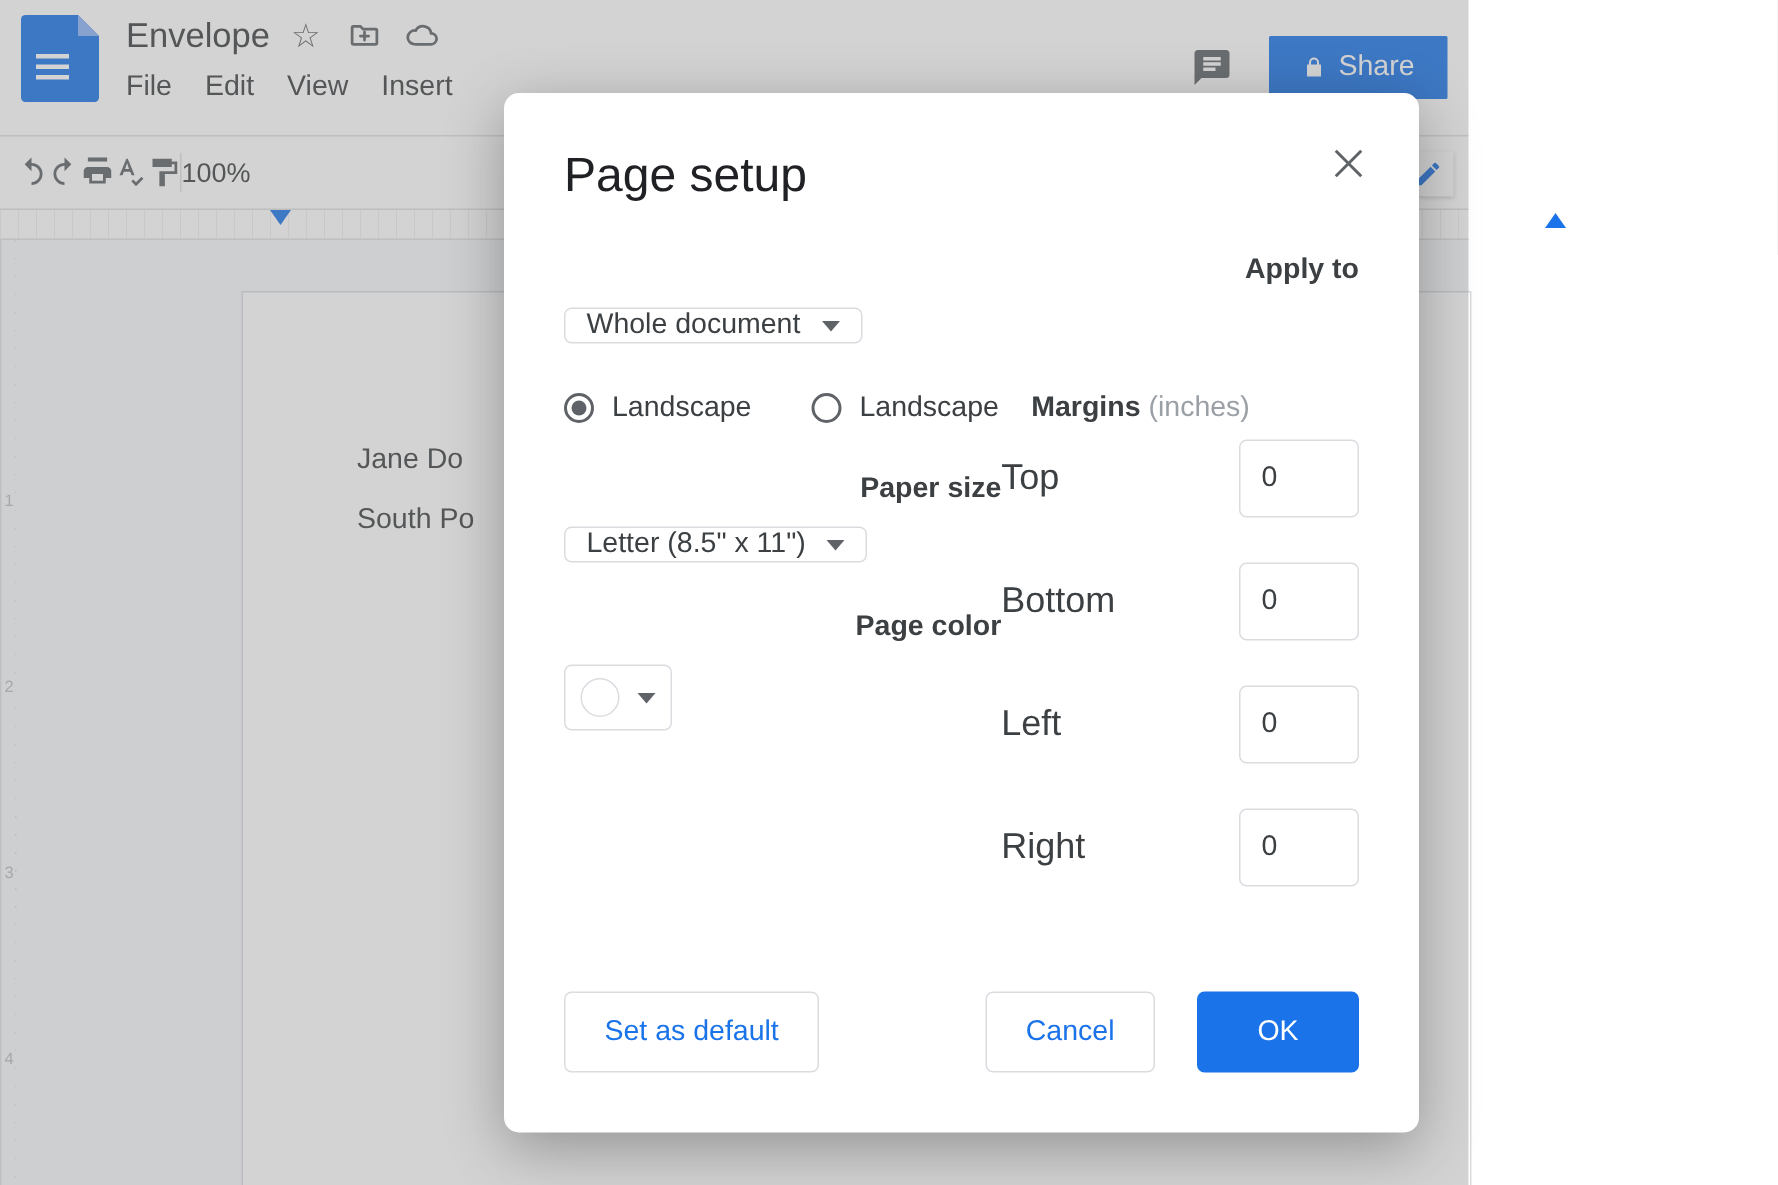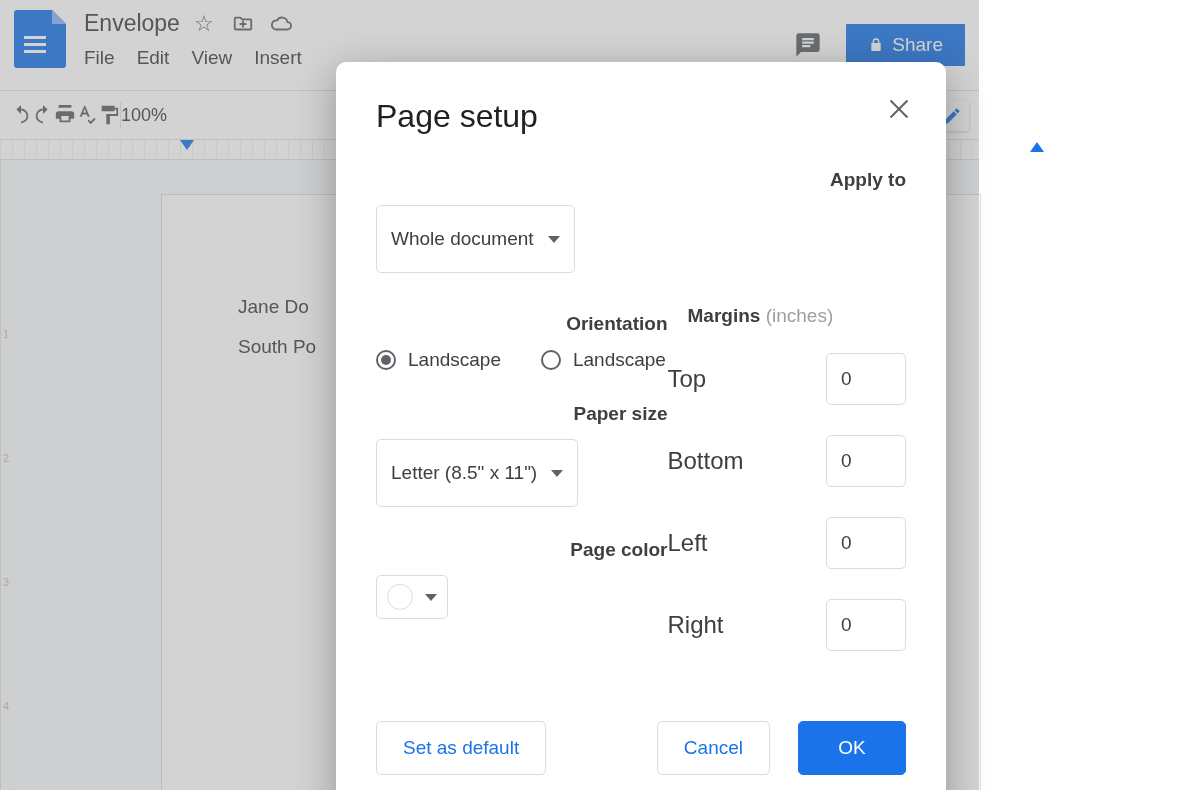--- a/index.html
+++ b/index.html
@@ -50,36 +50,36 @@
   .page { width:820px; min-height:600px; background:#fff; border:1px solid #dadce0; padding:92px 0 0 76px; font-size:19px; color:#3c4043; line-height:2.1;}
 
   
   .modal { position:absolute; z-index:10; left:336px; top:62px; width:610px; background:#fff; border-radius:10px; box-shadow:0 10px 40px rgba(0,0,0,.3); padding:36px 40px 40px 40px;}
   .modal h1 { font-size:32px; font-weight:400; color:#202124; margin-bottom:34px; font-family:"Google Sans","Product Sans",Arial,sans-serif; }
   .close-x { position:absolute; top:34px; right:34px; width:26px; height:26px; color:#5f6368; cursor:pointer;}
   .close-x::before,.close-x::after{content:"";position:absolute;left:12px;top:1px;width:2px;height:24px;background:#5f6368;}
   .close-x::before{transform:rotate(45deg);} .close-x::after{transform:rotate(-45deg);}
 
   .section-label { font-size:19px; font-weight:600; color:#3c4043; margin-bottom:14px; margin-top:8px;text-align:right;}
-  .select { display:inline-flex; align-items:center; gap:10px; border:1px solid #dadce0; border-radius:5px; padding:22px 14px; font-size:19px; color:#3c4043; cursor:pointer; }
+  .select { display:inline-flex; align-items:center; gap:10px; border:1px solid #dadce0; border-radius:5px; padding:0 14px; font-size:19px; color:#3c4043; cursor:pointer; }
   .chev { width:0;height:0;border-left:6px solid transparent;border-right:6px solid transparent;border-top:7px solid #5f6368; margin-left:4px;}
 
   .cols { display:flex; gap:0; margin-top:32px;}
   .col-left { width:55%; }
   .col-right { width:45%; }
 
   .radios { display:flex; gap:40px; align-items:center; margin-bottom:32px;}
   .radio { display:flex; align-items:center; gap:12px; font-size:19px; color:#3c4043; cursor:pointer;}
   .rdot { width:20px; height:20px; border:2px solid #5f6368; border-radius:50%; position:relative; flex-shrink:0;}
   .rdot.on::after{content:"";position:absolute;inset:3px;background:#5f6368;border-radius:50%;}
 
   .color-sel { display:inline-flex; align-items:center; gap:8px; border:1px solid #dadce0; border-radius:5px; padding:8px 10px; cursor:pointer;}
   .swatch { width:26px; height:26px; border:1px solid #dadce0; border-radius:50%; background:#fff;}
 
-  .margins-hdr { font-size:19px; color:#3c4043; margin-bottom:26px;padding-left:20px;}
+  .margins-hdr { font-size:19px; color:#3c4043; margin-bottom:10px;padding-left:20px;}
   .margins-hdr .unit { color:#9aa0a6; font-weight:400;}
   .mrow { display:flex; align-items:center; justify-content:space-between; margin-bottom:30px;}
   .mrow label { font-size:24px; color:#3c4043;}
   .mrow input { width:80px; height:52px; border:1px solid #dadce0; border-radius:5px; font-size:19px; color:#3c4043; padding:0 14px; outline:none;}
 
   .dlg-footer { display:flex; justify-content:space-between; margin-top:40px;}
   .dlg-footer .spacer { flex:1; }
   .btn { height:54px; padding:0 26px; border-radius:5px; font-size:19px; display:inline-flex; align-items:center; justify-content:center; cursor:pointer; font-weight:500;}
   .btn.outline { border:1px solid #dadce0; color:#1a73e8; background:#fff;}
   .btn.primary { background:#1a73e8; color:#fff; border:1px solid #1a73e8; min-width:108px;}
@@ -197,21 +197,20 @@
 
     <div class="section-label">Apply to</div>
     <div class="select">
       <span>Whole document</span>
       <span class="chev"></span>
     </div>
 
     <div class="cols">
 
       <div class="col-left">
-        <div class="section-label">Orientation</div>
         <div class="radios">
           <div class="radio">
             <span class="rdot on"></span>
             <span>Landscape</span>
           </div>
           <div class="radio">
             <span class="rdot"></span>
             <span>Landscape</span>
           </div>
         </div>

